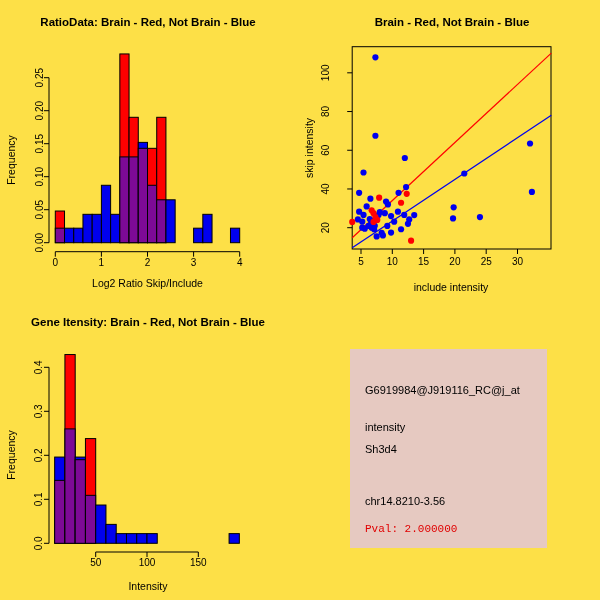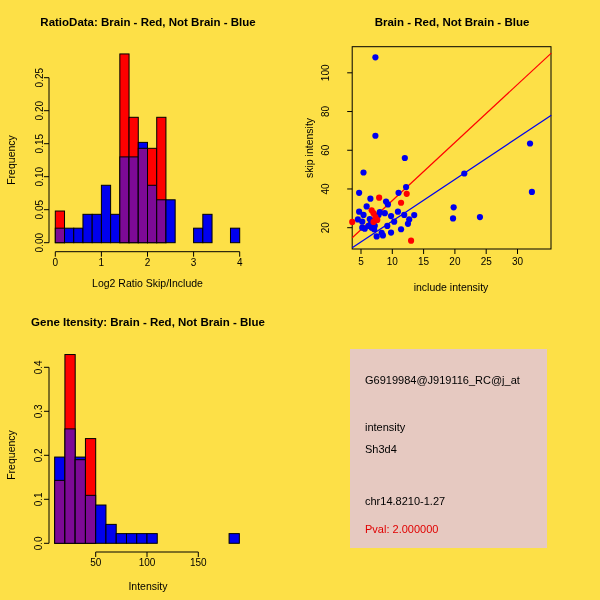--- a/index.html
+++ b/index.html
@@ -11,21 +11,21 @@
   #panel-ratio-hist{left:0;top:0;}
   #panel-scatter{left:300px;top:0;}
   #panel-gene-hist{left:0;top:300px;}
   #panel-info{
     position:absolute;left:350px;top:349px;width:197px;height:199px;
   }
   .info-line{
     position:absolute;left:15px;font-size:11px;color:#000;white-space:nowrap;
     letter-spacing:0px;
   }
-  .info-line.pval{font-weight:normal;}
+  .info-line.pval{font-weight:normal;font-family:Liberation Mono, monospace;}
 </style>
 </head>
 <body>
 
 <div id="canvas">
   <svg id="panel-ratio-hist" class="panel-svg" viewBox="0 0 300 300">
       <text font-family="Liberation Sans, sans-serif" fill="#000" x="148" y="26" text-anchor="middle" font-size="11.5" font-weight="bold">RatioData: Brain - Red, Not Brain - Blue</text>
       <line x1="49" y1="242.7" x2="49" y2="77.69999999999999" stroke="#000"></line>
       <line x1="44" y1="242.7" x2="49" y2="242.7" stroke="#000"></line>
       <text font-family="Liberation Sans, sans-serif" fill="#000" x="43" y="242.7" text-anchor="middle" font-size="10" transform="rotate(-90 43 242.7)">0.00</text>
@@ -197,19 +197,19 @@
       <rect x="126.48" y="233.62" width="10.260000000000005" height="9.680000000000007" fill="#0000EE" stroke="#000" stroke-width="1"></rect>
       <rect x="136.74" y="233.62" width="10.259999999999991" height="9.680000000000007" fill="#0000EE" stroke="#000" stroke-width="1"></rect>
       <rect x="147" y="233.62" width="10.259999999999991" height="9.680000000000007" fill="#0000EE" stroke="#000" stroke-width="1"></rect>
       <rect x="229.07999999999998" y="233.62" width="10.260000000000048" height="9.680000000000007" fill="#0000EE" stroke="#000" stroke-width="1"></rect>
     </svg>
 
   <div id="panel-info">
     <svg width="197" height="199" style="position:absolute;left:0;top:0;">
       <rect id="info-bg-rect" x="0" y="0" width="197" height="199" fill="#E6C9C1"></rect>
     </svg>
-    <div class="info-line" style="top:25px">G6919984@J919116_RC@j_at</div>
+    <div class="info-line" style="top:35px">G6919984@J919116_RC@j_at</div>
     <div class="info-line" style="top:72px">intensity</div>
     <div class="info-line" style="top:94px">Sh3d4</div>
-    <div class="info-line" style="top:146px">chr14.8210-1.27</div>
+    <div class="info-line" style="top:146px">chr14.8210-3.56</div>
     <div class="info-line pval" style="top: 174px; color: rgb(224, 0, 0);">Pval: 2.000000</div>
   </div>
 </div>
 
 </body></html>

